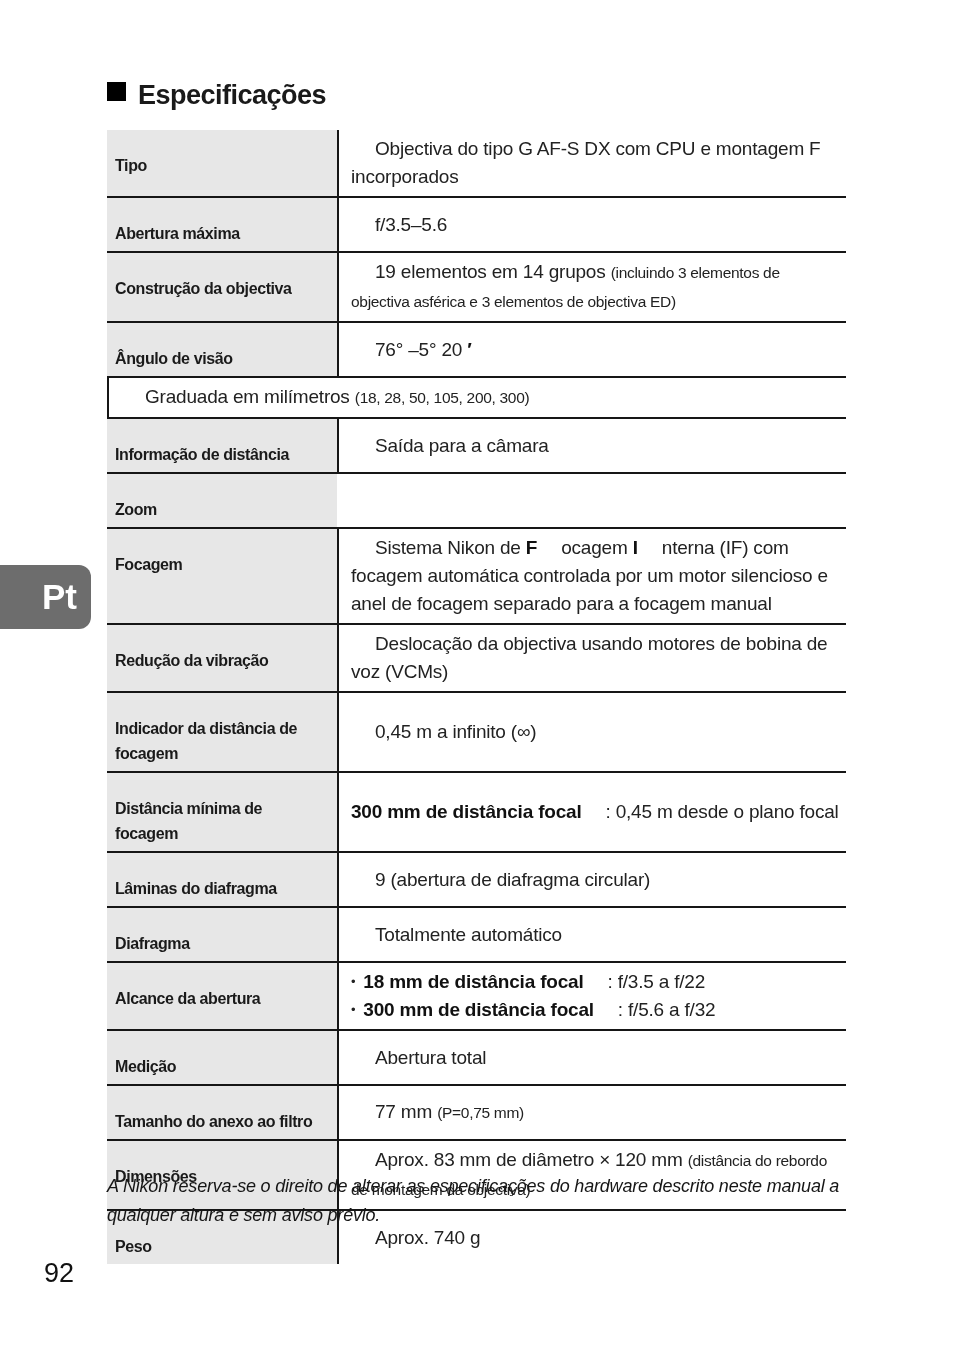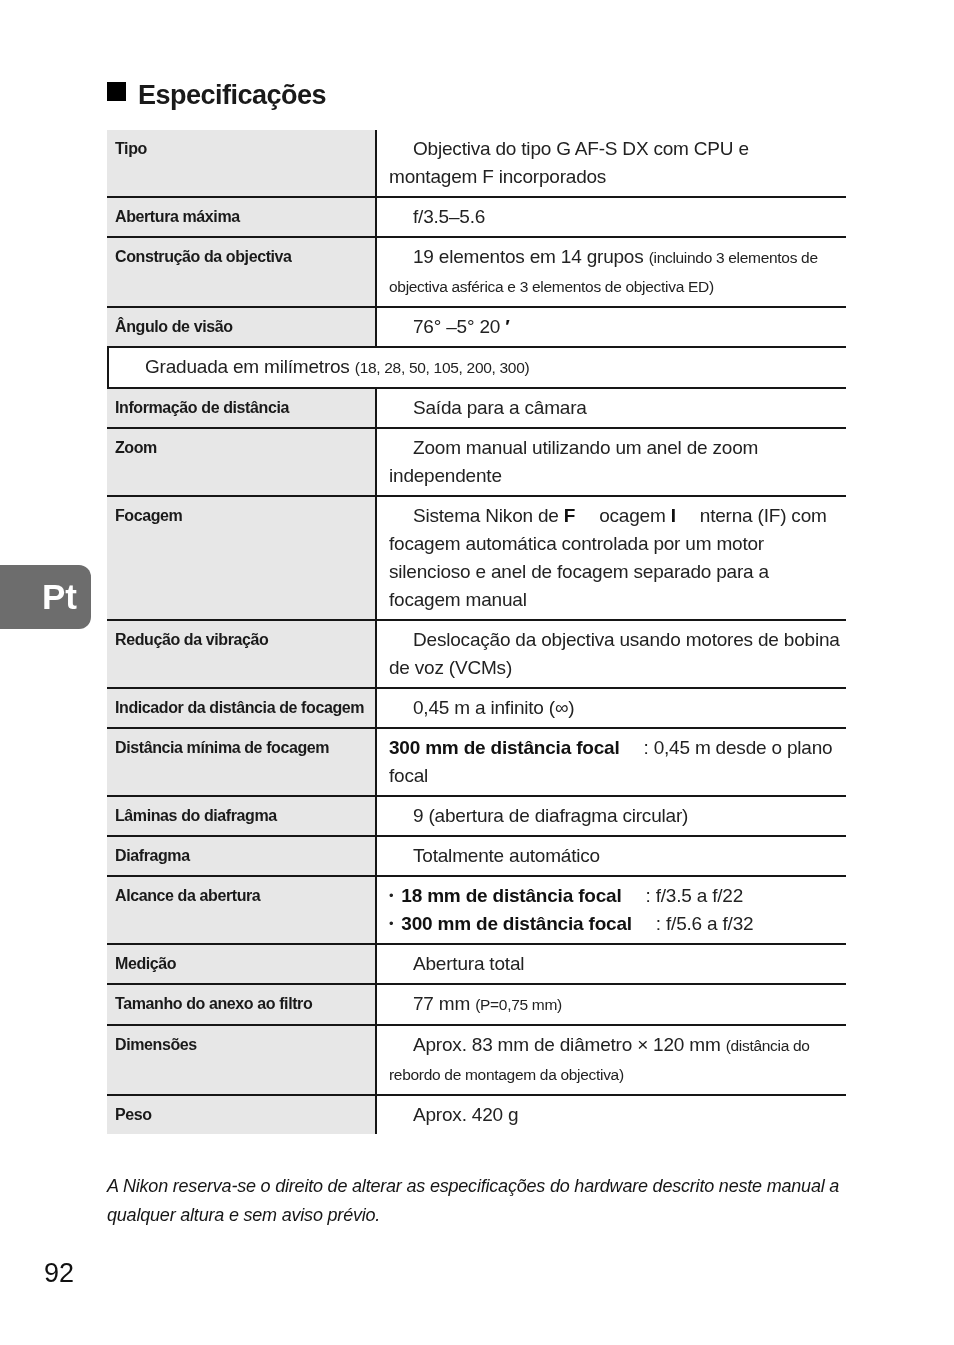--- a/index.html
+++ b/index.html
@@ -47,25 +47,25 @@
   .spec-row {
     display: flex;
     border-bottom: 2px solid #161616;
     min-height: 38px;
     box-sizing: border-box;
   }
   .spec-row:last-child {
     border-bottom: none;
   }
   .label-cell {
-    width: 268px;
+    width: 230px;
     flex-shrink: 0;
     background: var(--label-bg, #e7e7e7);
     box-sizing: border-box;
-    padding: 6px 8px 5px 8px;
+    padding: 23px 8px 5px 8px;
     font-size: 16px;
     font-weight: bold;
     line-height: 25px;
     letter-spacing: -0.4px;
   }
   .value-cell {
     flex: 1;
     border-left: 2px solid #161616;
     box-sizing: border-box;
     padding: 5px 4px 5px 12px;
@@ -170,23 +170,20 @@
         </div>
       </div>
       <div class="spec-row">
         <div class="label-cell">Informação de distância</div>
         <div class="value-cell">
           <div class="value-inner"><span class="seg-normal">Saída para a câmara</span></div>
         </div>
       </div>
       <div class="spec-row">
         <div class="label-cell">Zoom</div>
-        <div class="value-cell">
-          <div class="value-inner"><span class="seg-normal">Zoom manual utilizando um anel de zoom independente</span></div>
-        </div>
       </div>
       <div class="spec-row">
         <div class="label-cell">Focagem</div>
         <div class="value-cell">
           <div class="value-inner"><span class="seg-normal">Sistema Nikon de </span><span class="seg-bold">F</span><span class="seg-normal">ocagem </span><span class="seg-bold">I</span><span class="seg-normal">nterna (IF) com focagem automática controlada por um motor silencioso e anel de focagem separado para a focagem manual</span></div>
         </div>
       </div>
       <div class="spec-row">
         <div class="label-cell">Redução da vibração</div>
         <div class="value-cell">
@@ -240,21 +237,21 @@
       </div>
       <div class="spec-row">
         <div class="label-cell">Dimensões</div>
         <div class="value-cell">
           <div class="value-inner"><span class="seg-normal">Aprox. 83 mm de diâmetro × 120 mm </span><span class="seg-small">(distância do rebordo de montagem da objectiva)</span></div>
         </div>
       </div>
       <div class="spec-row">
         <div class="label-cell">Peso</div>
         <div class="value-cell">
-          <div class="value-inner"><span class="seg-normal">Aprox. 420 g</span></div>
+          <div class="value-inner"><span class="seg-normal">Aprox. 740 g</span></div>
         </div>
       </div>
     </div>
 
   <div class="footer-note">A Nikon reserva-se o direito de alterar as especificações do hardware descrito neste manual a qualquer altura e sem aviso prévio.</div>
 
   <div class="lang-tab">
     <span>Pt</span>
   </div>
 

